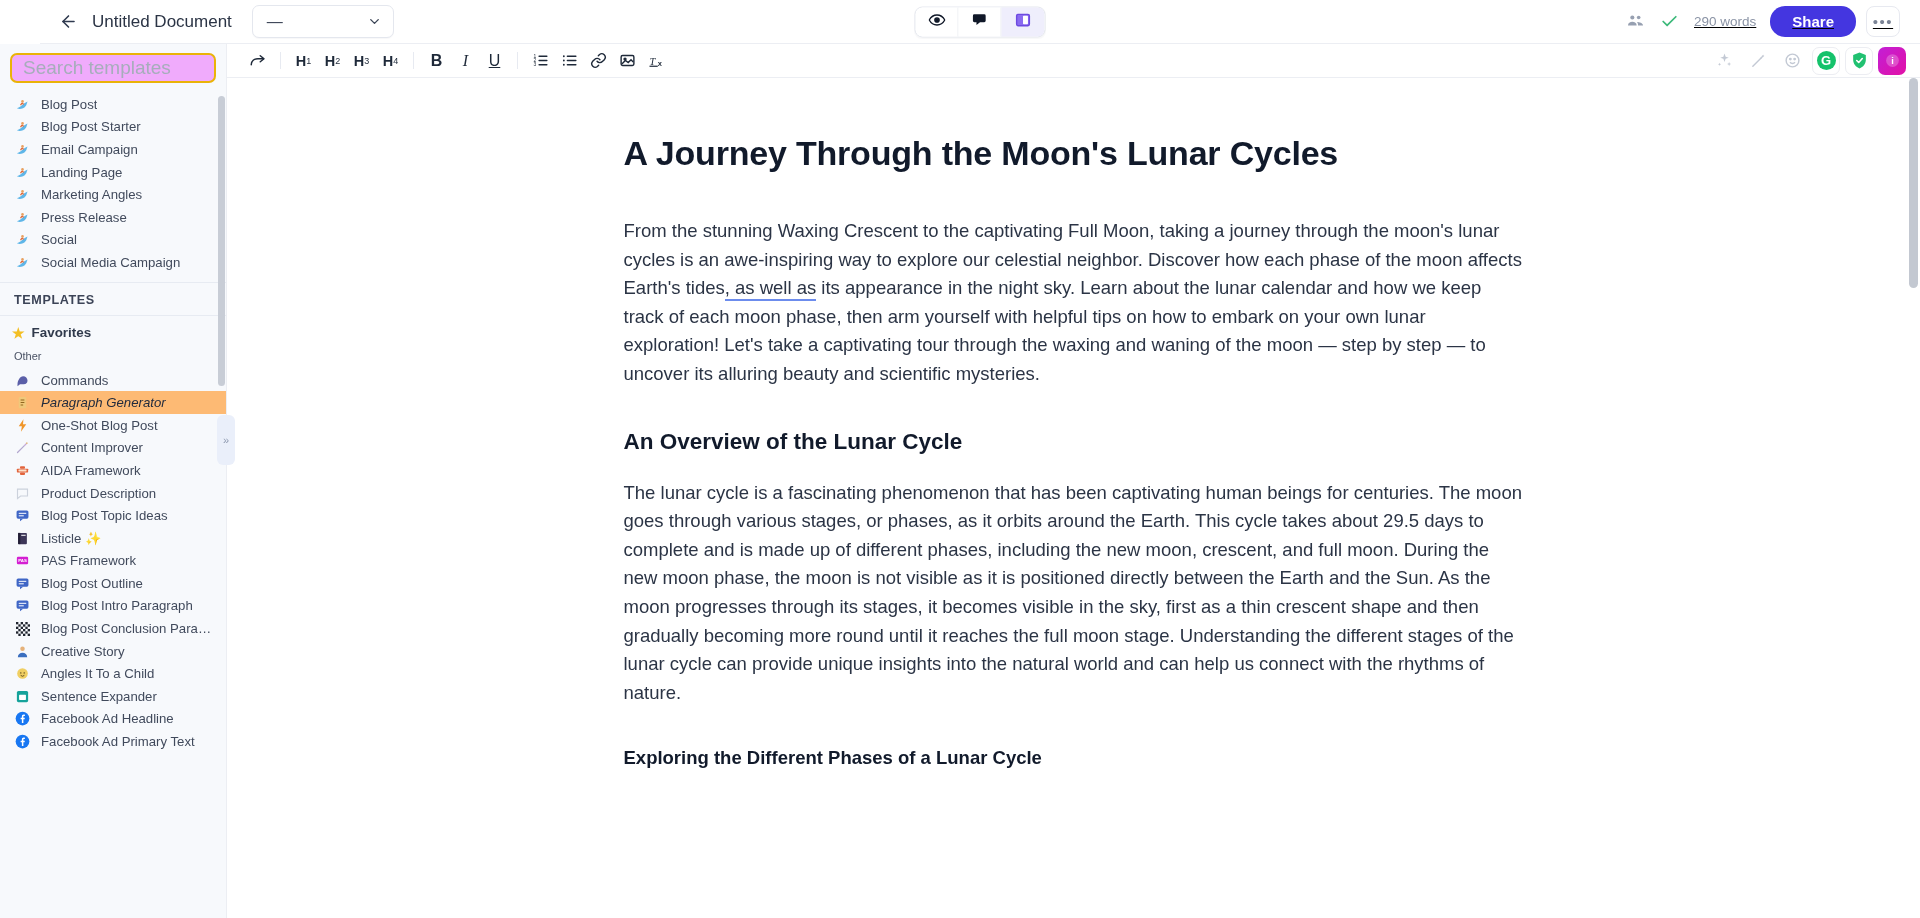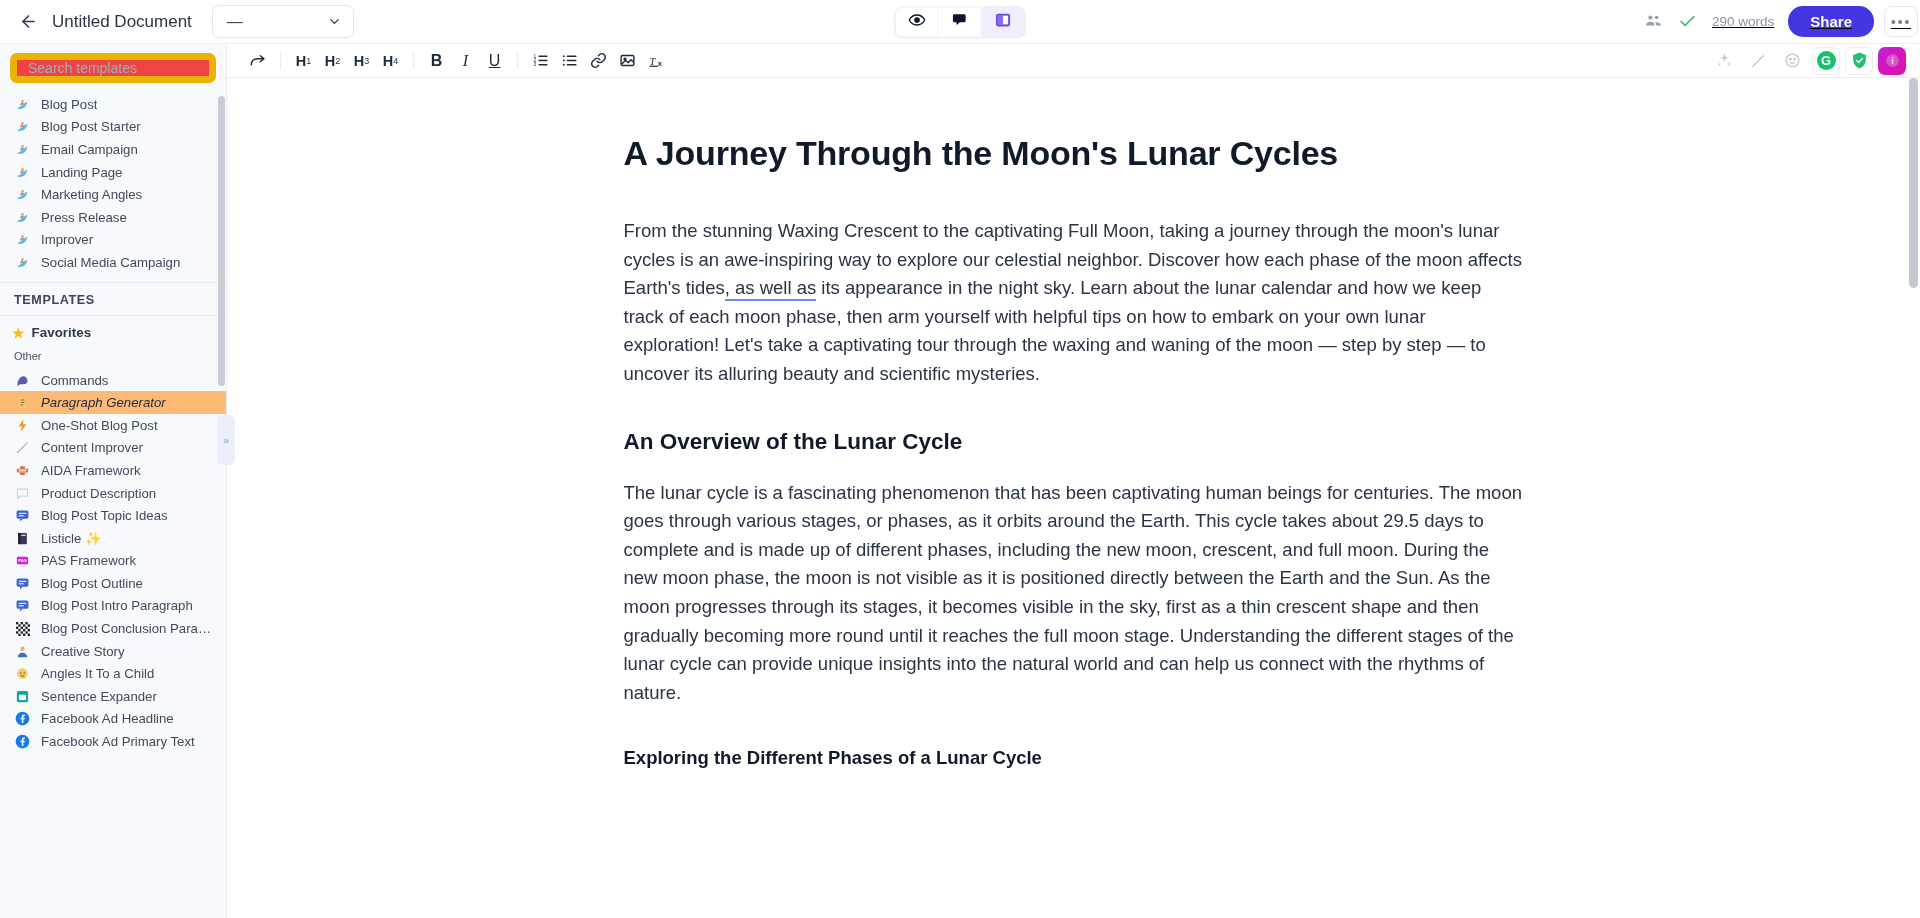--- a/index.html
+++ b/index.html
@@ -11,21 +11,22 @@
   }
   .app { display: flex; flex-direction: column; width: 1920px; height: 918px; }
 
   
   .header {
     height: 44px; min-height: 44px;
     display: flex; align-items: center;
     background: #ffffff;
     border-bottom: 1px solid #eceef3;
     position: relative;
-    padding: 0 2px 0 14px;
+    padding: 0 20px 0 14px;
+    margin-left: 40px;
   }
   .back-arrow {
     width: 28px; height: 28px;
     display: flex; align-items: center; justify-content: center;
     cursor: pointer; color: #2f3a4f;
   }
   .doc-title {
     margin-left: 10px;
     font-size: 17px; color: #2b3445; font-weight: 400;
     white-space: nowrap;
@@ -98,23 +99,23 @@
   .sidebar {
     width: 227px; min-width: 227px;
     background: #f7f9fc;
     border-right: 1px solid #eceef3;
     display: flex; flex-direction: column;
     position: relative;
   }
   .search-wrap { padding: 9px 10px 7px 10px; }
   .search-input {
     width: 100%; height: 30px;
-    border: 7px solid #eab308; border-radius: 7px;
-    background: #ef4444;
-    padding: 0 11px; font-size: 14px; color: #2b3445;
+    border: 2px solid #eab308; border-radius: 7px;
+    background: #f0abfc;
+    padding: 0 11px; font-size: 19px; color: #2b3445;
     font-family: "Liberation Sans", sans-serif;
     outline: none;
   }
   .search-input::placeholder { color: #a6adbb; }
 
   .side-scroll {
     flex: 1; overflow: hidden; position: relative;
     padding-bottom: 4px;
   }
   .tmpl-list { padding-top: 3px; }
@@ -382,21 +383,21 @@
               <span class="tmpl-label">Press Release</span>
             </div>
             <div class="tmpl-item">
               <span class="tmpl-ico">
                 <svg width="15" height="15" viewBox="0 0 24 24">
                   <path d="M3 18c4-1 7-4 12-8l5-3-2 6c-3 5-7 6-11 6z" fill="#5fb6e8"></path>
                   <circle cx="12" cy="7" r="2.1" fill="#e8a15f"></circle>
                   <path d="M10 9.5c2-1 4 0 4.5 2l-1.6 1-1.2-1.5-2.4 2.5-1.3-1.3z" fill="#e06a3a"></path>
                 </svg>
               </span>
-              <span class="tmpl-label">Improver</span>
+              <span class="tmpl-label">Social</span>
             </div>
             <div class="tmpl-item">
               <span class="tmpl-ico">
                 <svg width="15" height="15" viewBox="0 0 24 24">
                   <path d="M3 18c4-1 7-4 12-8l5-3-2 6c-3 5-7 6-11 6z" fill="#5fb6e8"></path>
                   <circle cx="12" cy="7" r="2.1" fill="#e8a15f"></circle>
                   <path d="M10 9.5c2-1 4 0 4.5 2l-1.6 1-1.2-1.5-2.4 2.5-1.3-1.3z" fill="#e06a3a"></path>
                 </svg>
               </span>
               <span class="tmpl-label">Social Media Campaign</span>

